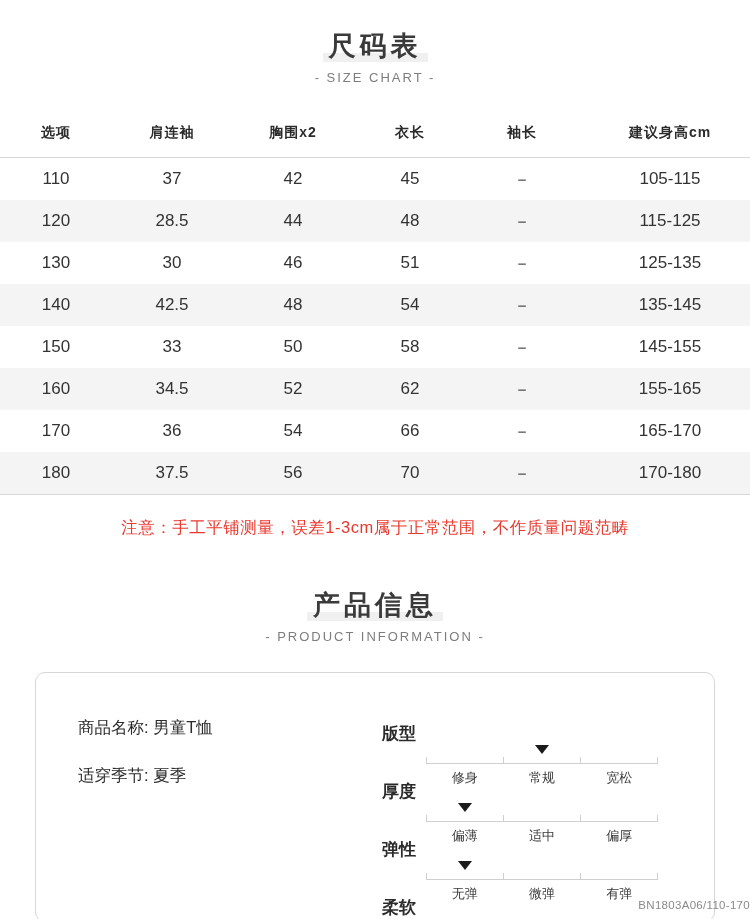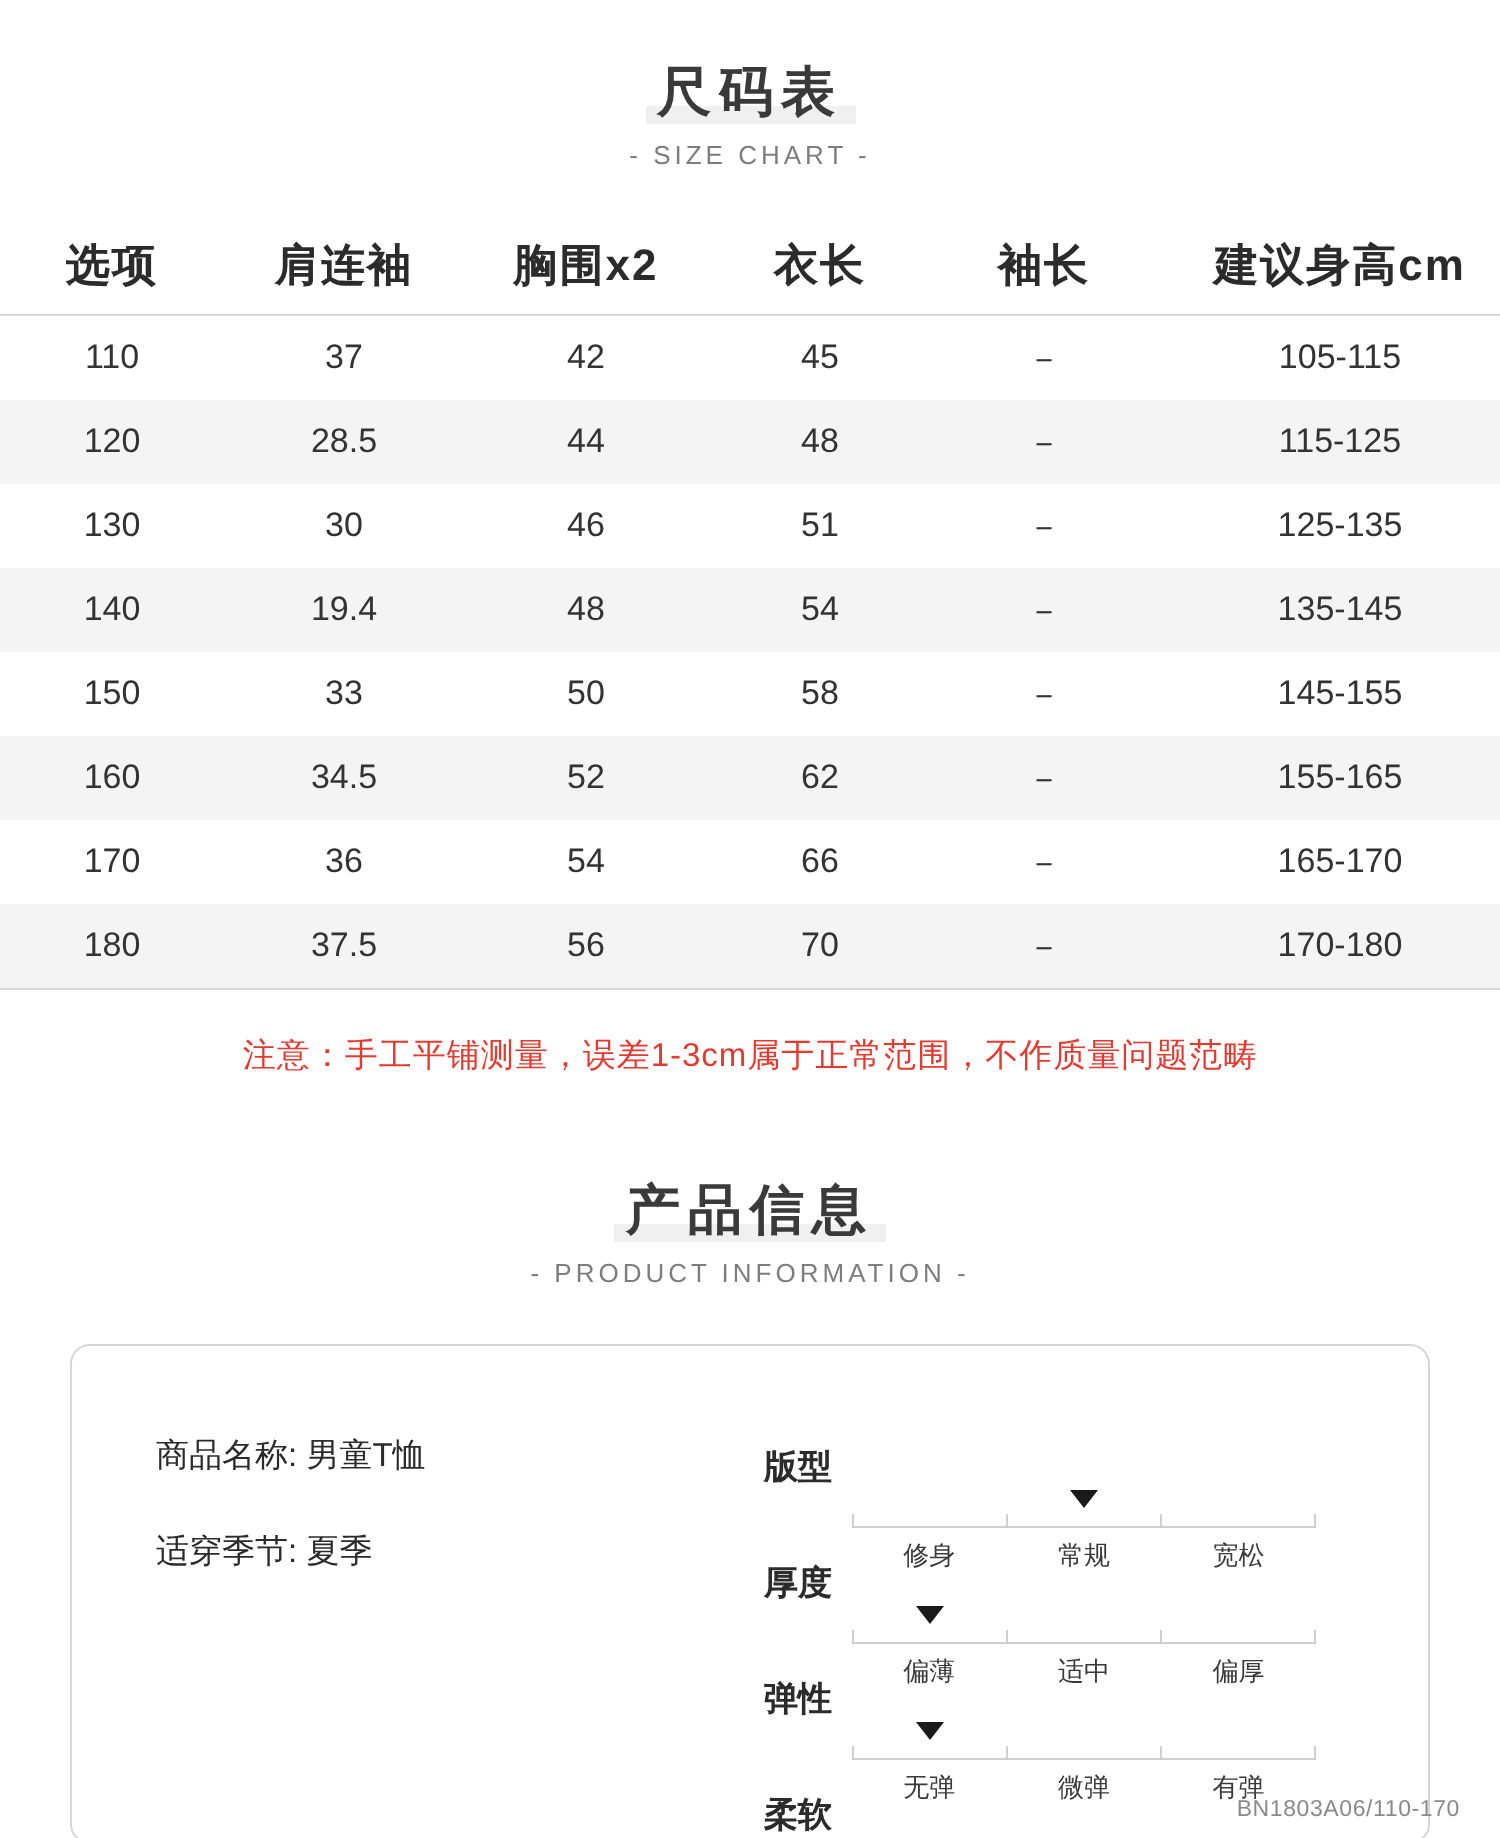--- a/index.html
+++ b/index.html
@@ -59,21 +59,21 @@
   table.size-table th,
   table.size-table td {
     text-align: center;
     font-size: 17px;
     color: #333;
     height: 40px;
     font-weight: normal;
     border: 0;
   }
   table.size-table thead th {
-    font-size: 22px;
+    font-size: 14px;
     font-weight: 700;
     color: #2b2b2b;
     height: 46px;
     letter-spacing: 1px;
   }
   table.size-table thead tr {
     border-bottom: 1.5px solid #d8d8d8;
   }
   table.size-table tbody tr.odd { background: #ffffff; }
   table.size-table tbody tr.even { background: #f4f4f4; }
@@ -186,21 +186,21 @@
     width: 0;
     height: 0;
     border-left: 7px solid transparent;
     border-right: 7px solid transparent;
     border-top: 9px solid #1a1a1a;
     transform: translateX(-7px);
   }
 
   .sku-code {
     position: absolute;
-    right: 20px;
+    right: 0;
     bottom: 8px;
     font-size: 11.5px;
     color: #8a8a8a;
     letter-spacing: 0.3px;
   }
 </style>
 </head>
 <body>
 
 <div class="section-head" id="size-chart-head">
@@ -239,21 +239,21 @@
     <tr class="odd">
       <td>130</td>
       <td>30</td>
       <td>46</td>
       <td>51</td>
       <td>－</td>
       <td>125-135</td>
     </tr>
     <tr class="even">
       <td>140</td>
-      <td>19.4</td>
+      <td>42.5</td>
       <td>48</td>
       <td>54</td>
       <td>－</td>
       <td>135-145</td>
     </tr>
     <tr class="odd">
       <td>150</td>
       <td>33</td>
       <td>50</td>
       <td>58</td>

